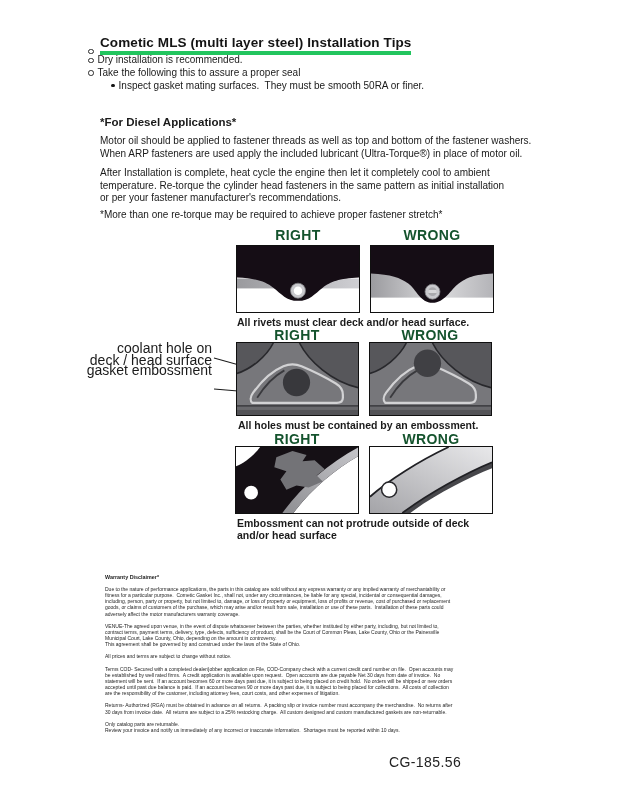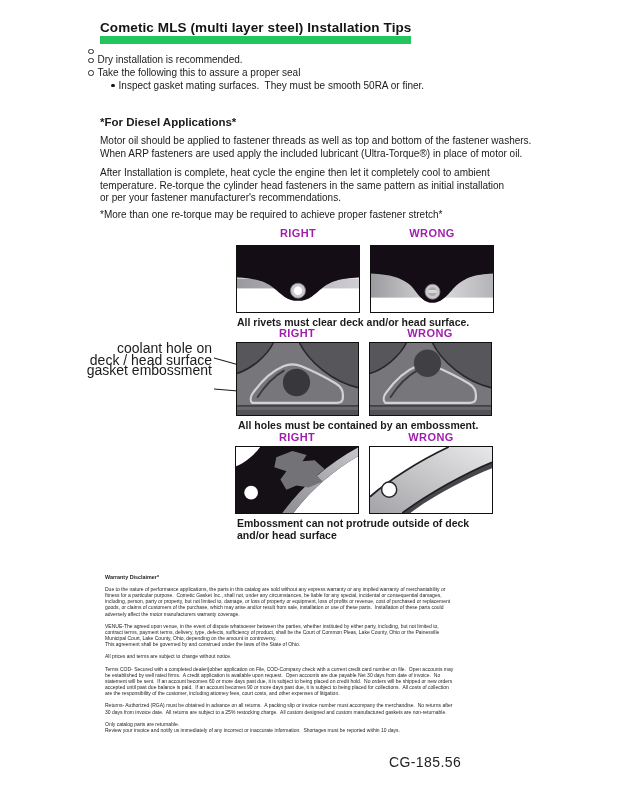--- a/index.html
+++ b/index.html
@@ -1,35 +1,35 @@
 <!DOCTYPE html>
 <html><head>
 <meta charset="utf-8">
 <style>
   html,body{margin:0;padding:0;background:#ffffff;}
   .page{position:relative;width:618px;height:800px;background:#ffffff;overflow:hidden;
         font-family:"Liberation Sans", sans-serif;color:#1a1a1a;}
 
-  .title{position:absolute;left:100px;top:20px;font-size:13.5px;font-weight:bold;
-         color:#141414;border-bottom:8px solid #22c55e;padding-bottom:1px;letter-spacing:.1px;}
+  .title{position:absolute;left:100px;top:35px;font-size:13.5px;font-weight:bold;
+         color:#141414;border-bottom:4px solid #22c55e;padding-bottom:1px;letter-spacing:.1px;}
 
   .bullets{position:absolute;left:88px;top:45px;font-size:10px;line-height:12.8px;}
   .b-row{display:flex;align-items:flex-start;white-space:pre-wrap;}
   .b-marker{width:3.5px;height:3.5px;border:1px solid #2a2a2a;border-radius:50%;
             margin:3.6px 4px 0 0;flex:none;}
   .sb-row{margin-left:23px;}
   .sb-marker{width:3.6px;height:3.6px;background:#141414;border-radius:50%;
              margin:4px 4px 0 0;flex:none;}
 
   .diesel-h{position:absolute;left:100px;top:116px;font-size:11.5px;font-weight:bold;}
   .para{position:absolute;left:100px;font-size:10px;line-height:12.7px;white-space:pre-line;width:450px;}
   .para1{top:135px;} .para2{top:167px;} .note{top:209px;}
 
-  .fig-label{position:absolute;font-size:11px;font-weight:bold;letter-spacing:.4px;
-             transform:translateX(-50%);color:#a21caf;}
+  .fig-label{position:absolute;font-size:14px;font-weight:bold;letter-spacing:.4px;
+             transform:translateX(-50%);color:#14532d;}
   .fl-1a{left:298px;top:227px;} .fl-1b{left:432px;top:227px;}
   .fl-2a{left:297px;top:327px;} .fl-2b{left:430px;top:327px;}
   .fl-3a{left:297px;top:431px;} .fl-3b{left:431px;top:431px;}
 
   .fig-box{position:absolute;border:1.6px solid #101010;box-sizing:border-box;background:#fff;}
   .fb-1a{left:236px;top:245px;width:124px;height:68px;}
   .fb-1b{left:370px;top:245px;width:124px;height:68px;}
   .fb-2a{left:236px;top:342px;width:123px;height:74px;}
   .fb-2b{left:369px;top:342px;width:123px;height:74px;}
   .fb-3a{left:235px;top:446px;width:124px;height:68px;}

